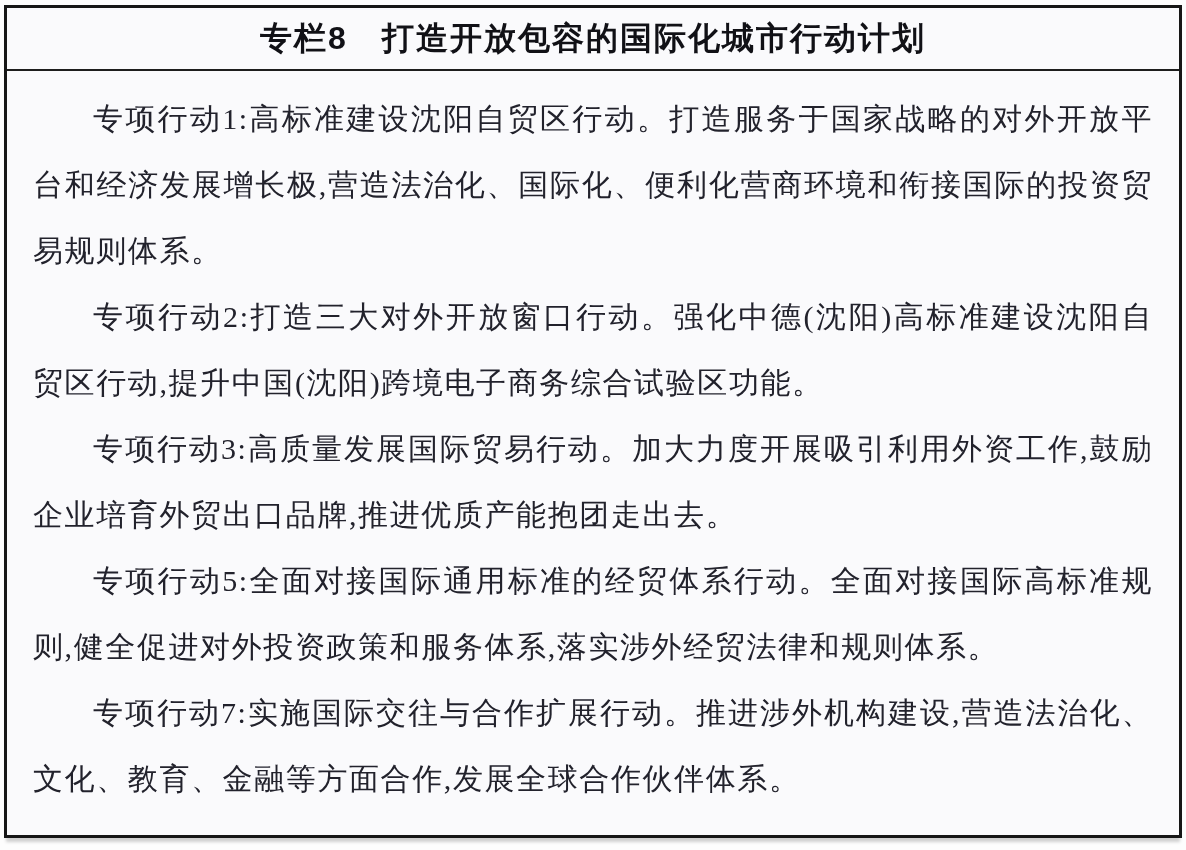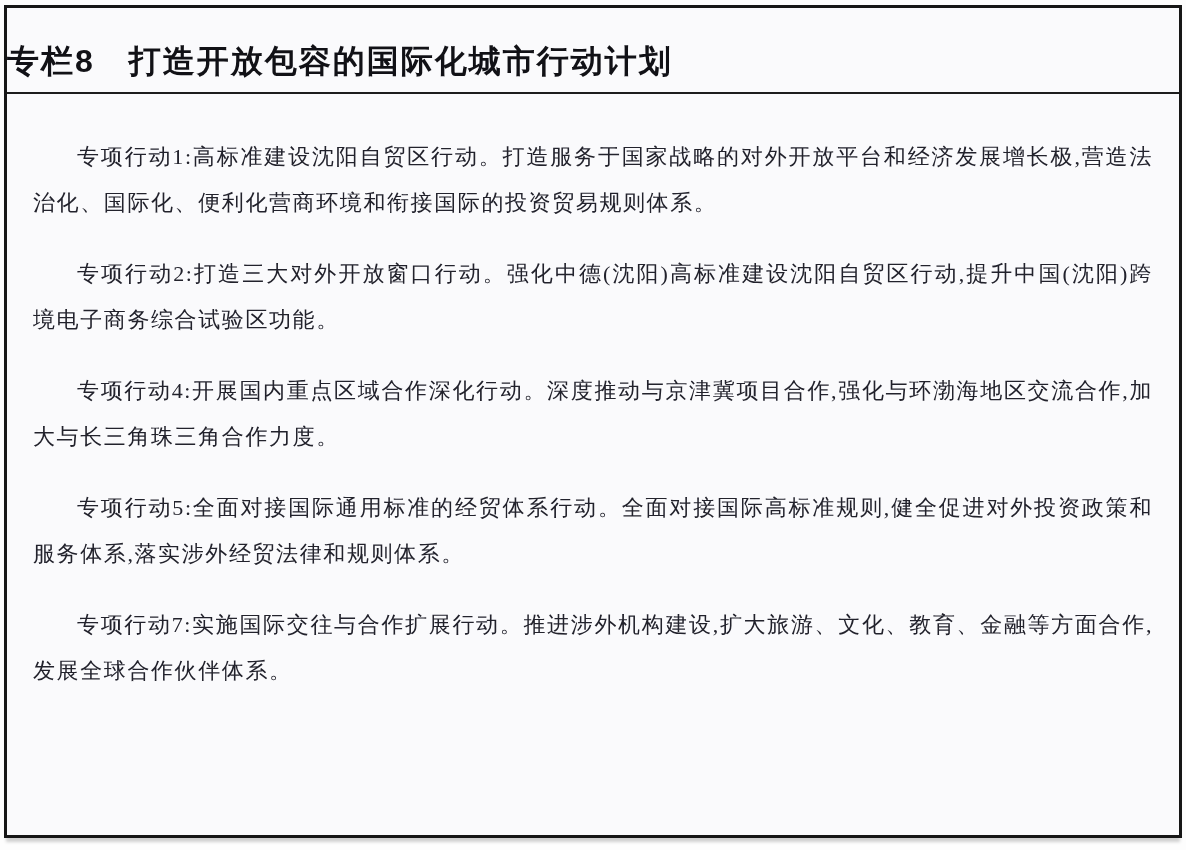--- a/index.html
+++ b/index.html
@@ -22,54 +22,52 @@
     width: 1178px;
     height: 833px;
     border: 3px solid #161616;
     background: #fafafc;
     box-shadow: 0 6px 3px -2px rgba(0,0,0,0.18);
   }
   .box-header {
     height: 63px;
     display: flex;
     align-items: center;
-    justify-content: flex-start;
+    justify-content: center;
     border-bottom: 2px solid #1d1d1d;
-    margin-top: 23px;
   }
   .title {
     font-family: "Liberation Sans", "DejaVu Sans", sans-serif;
     font-weight: bold;
     font-size: 32px;
     letter-spacing: 2px;
     color: #111116;
   }
   .box-body {
     padding: 15px 26px 0 26px;
   }
   .para {
-    font-size: 22px;
-    line-height: 46px;
+    font-size: 30px;
+    line-height: 66px;
     color: #22222c;
     text-indent: 2em;
     text-align: justify;
     letter-spacing: 1.6px;
     font-weight: 500;
-    margin-top: 25px;
   }
 </style>
 </head>
 <body>
 
 <div class="page">
   <div class="box">
     <div class="box-header">
       <div class="title">专栏8　打造开放包容的国际化城市行动计划</div>
     </div>
     <div class="box-body">
         <p class="para">专项行动1:高标准建设沈阳自贸区行动。打造服务于国家战略的对外开放平台和经济发展增长极,营造法治化、国际化、便利化营商环境和衔接国际的投资贸易规则体系。</p>
         <p class="para">专项行动2:打造三大对外开放窗口行动。强化中德(沈阳)高标准建设沈阳自贸区行动,提升中国(沈阳)跨境电子商务综合试验区功能。</p>
-        <p class="para">专项行动4:开展国内重点区域合作深化行动。深度推动与京津冀项目合作,强化与环渤海地区交流合作,加大与长三角珠三角合作力度。</p>
+        <p class="para">专项行动3:高质量发展国际贸易行动。加大力度开展吸引利用外资工作,鼓励企业培育外贸出口品牌,推进优质产能抱团走出去。</p>
         <p class="para">专项行动5:全面对接国际通用标准的经贸体系行动。全面对接国际高标准规则,健全促进对外投资政策和服务体系,落实涉外经贸法律和规则体系。</p>
-        <p class="para">专项行动7:实施国际交往与合作扩展行动。推进涉外机构建设,扩大旅游、文化、教育、金融等方面合作,发展全球合作伙伴体系。</p>
+        <p class="para">专项行动7:实施国际交往与合作扩展行动。推进涉外机构建设,营造法治化、文化、教育、金融等方面合作,发展全球合作伙伴体系。</p>
       </div>
   </div>
 </div>
 
 </body></html>

